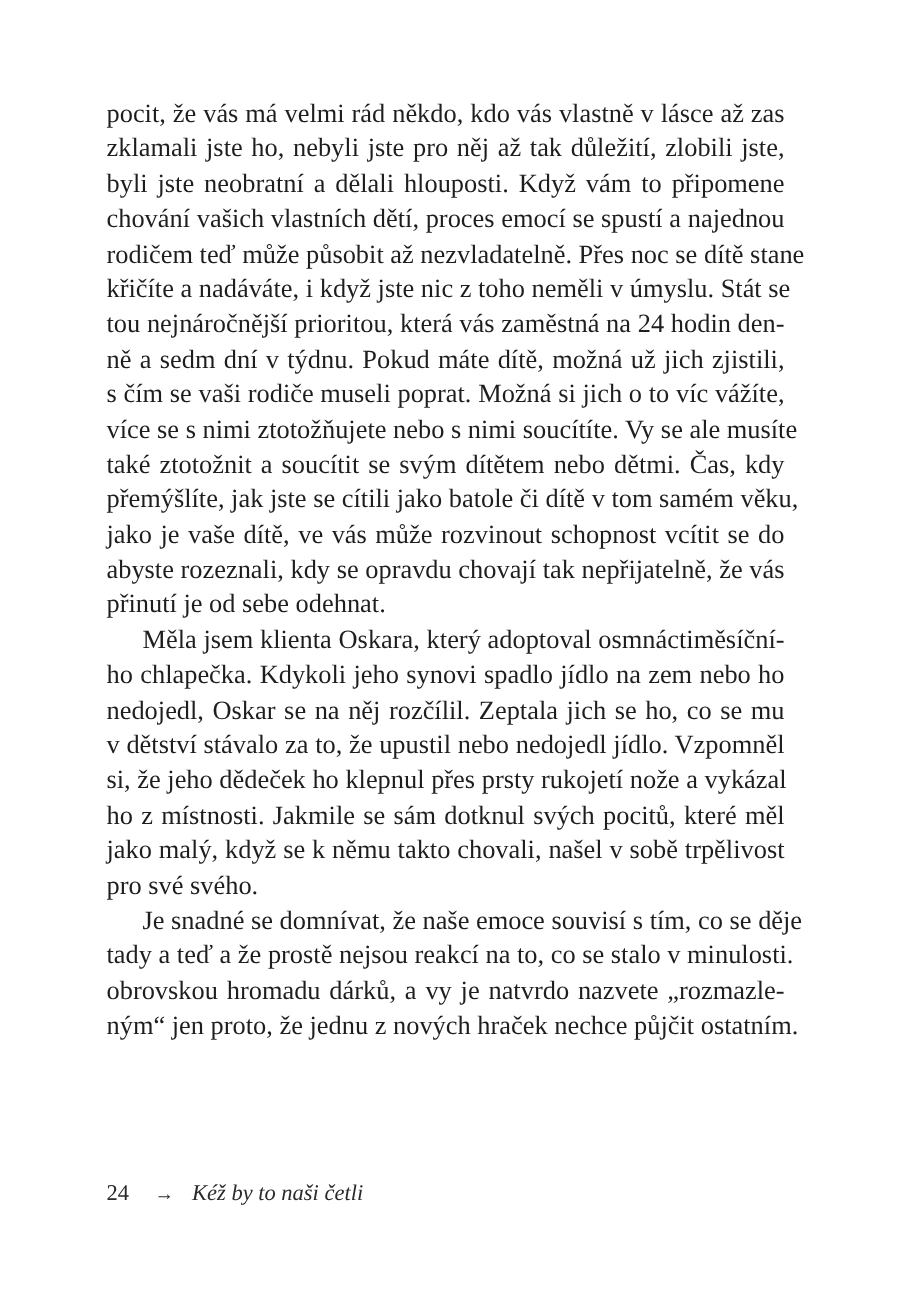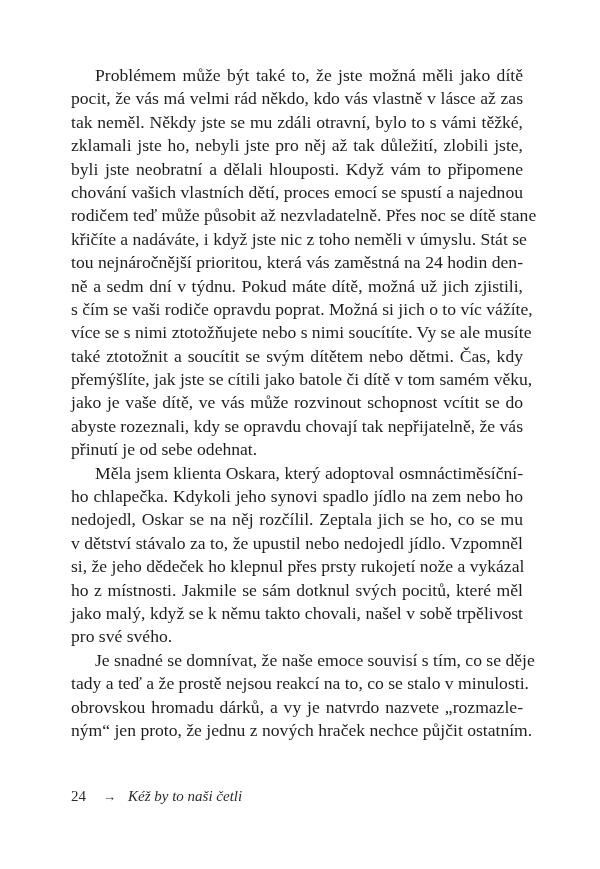--- a/index.html
+++ b/index.html
@@ -26,31 +26,29 @@
   .footer .page-number { display: inline-block; width: 22px; }
   .footer .arrow { display: inline-block; margin: 0 12px 0 10px; font-size: 13px; }
   .footer .title { font-style: italic; margin-top: 44px; }
 </style>
 </head>
 <body>
 
 <div class="page">
   <div class="text-block" id="text-block">
       <div>
-        <span class="line indent">Problémem může být také to, že jste možná měli jako dítě</span>
         <span class="line">pocit, že vás má velmi rád někdo, kdo vás vlastně v lásce až zas</span>
-        <span class="line">tak neměl. Někdy jste se mu zdáli otravní, bylo to s vámi těžké,</span>
         <span class="line">zklamali jste ho, nebyli jste pro něj až tak důležití, zlobili jste,</span>
         <span class="line">byli jste neobratní a dělali hlouposti. Když vám to připomene</span>
         <span class="line">chování vašich vlastních dětí, proces emocí se spustí a najednou</span>
         <span class="line">rodičem teď může působit až nezvladatelně. Přes noc se dítě stane</span>
         <span class="line">křičíte a nadáváte, i když jste nic z toho neměli v úmyslu. Stát se</span>
         <span class="line">tou nejnáročnější prioritou, která vás zaměstná na 24 hodin den-</span>
         <span class="line">ně a sedm dní v týdnu. Pokud máte dítě, možná už jich zjistili,</span>
-        <span class="line">s čím se vaši rodiče opravdu poprat. Možná si jich o to víc vážíte,</span>
+        <span class="line">s čím se vaši rodiče museli poprat. Možná si jich o to víc vážíte,</span>
         <span class="line">více se s nimi ztotožňujete nebo s nimi soucítíte. Vy se ale musíte</span>
         <span class="line">také ztotožnit a soucítit se svým dítětem nebo dětmi. Čas, kdy</span>
         <span class="line">přemýšlíte, jak jste se cítili jako batole či dítě v tom samém věku,</span>
         <span class="line">jako je vaše dítě, ve vás může rozvinout schopnost vcítit se do</span>
         <span class="line">abyste rozeznali, kdy se opravdu chovají tak nepřijatelně, že vás</span>
         <span class="line last">přinutí je od sebe odehnat.</span>
       </div>
       <div>
         <span class="line indent">Měla jsem klienta Oskara, který adoptoval osmnáctiměsíční-</span>
         <span class="line">ho chlapečka. Kdykoli jeho synovi spadlo jídlo na zem nebo ho</span>

